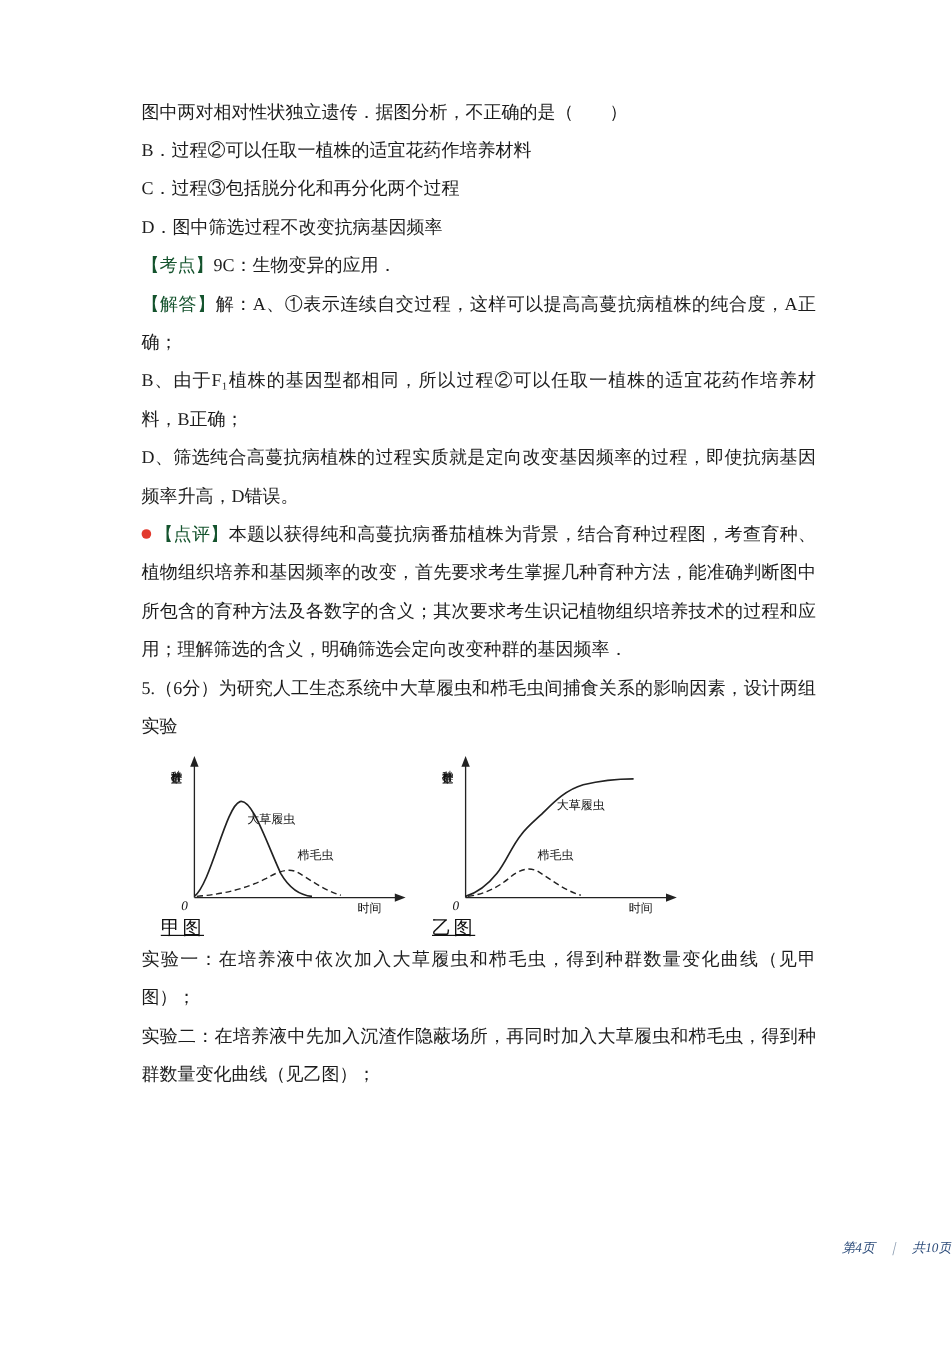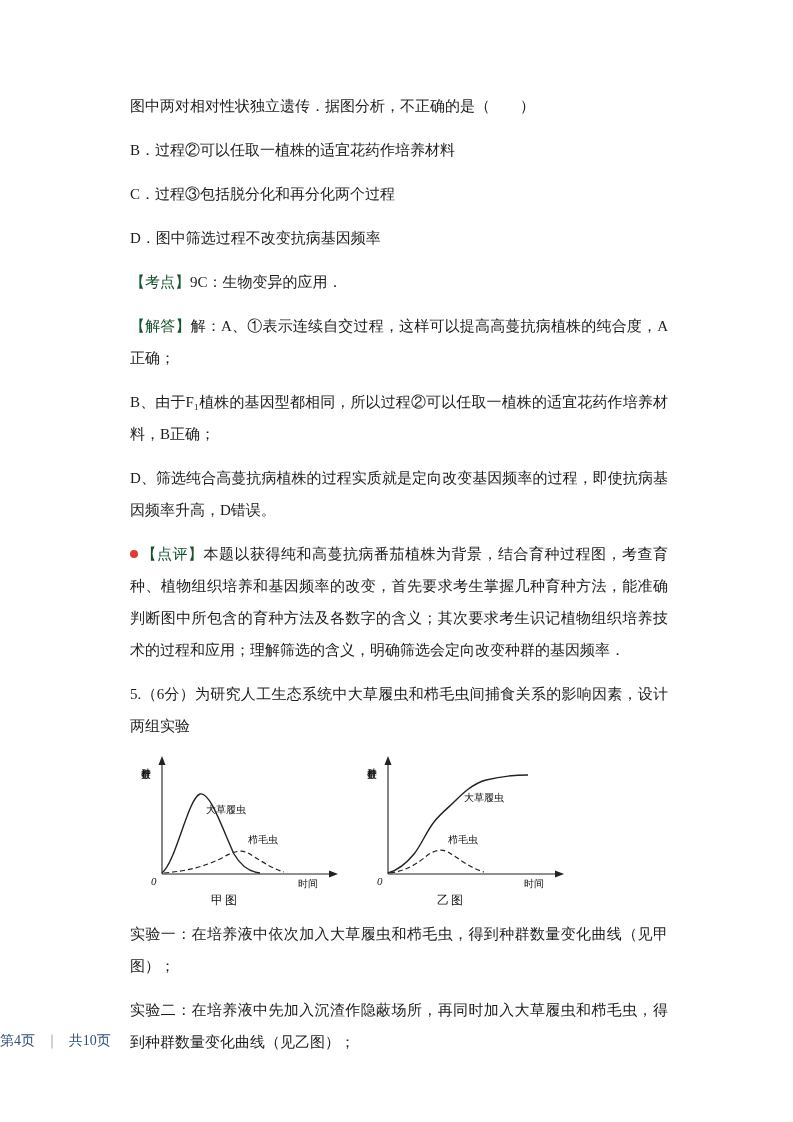--- a/index.html
+++ b/index.html
@@ -12,46 +12,47 @@
     color:#1c1c1c;
     overflow:hidden;
     margin:0 auto;
   }
   .content {
     position:absolute;
     left:118px; top:78px; width:562px;
     font-size:15px; line-height:32px;
     text-align:justify;
   }
-  .content p { margin:12px; }
+  .content p { margin:0; }
   .tag { color:#14532d; }
   .dot {
     display:inline-block; width:8px; height:8px; border-radius:50%;
     background:#e23a2e; margin-right:3px; vertical-align:1px;
   }
   .figures-row {
     display:flex; gap:14px;
     margin:6px 0 4px 16px;
   }
   .figure { position:relative; width:212px; height:152px; }
   .figure svg { position:absolute; left:0; top:0; }
   .flabel { position:absolute; font-size:10px; line-height:11px; white-space:nowrap; color:#111; }
   .ylabel {
     writing-mode:vertical-rl; text-orientation:upright;
     letter-spacing:1px; left:6px; top:6px; font-size:9.5px;
   }
   .origin { font-style:italic; font-size:11px; }
   .caption {
     position:absolute; left:0; right:30px; top:130px;
-    text-align:center; font-size:12px; letter-spacing:2px; color:#111;
+    font-size:16px; letter-spacing:2px; color:#111;text-decoration:underline;
   }
   .footer {
     position:absolute; left:0; right:0; top:1032px;
-    text-align:left; font-size:14px; color:#2f4e7c;
+    text-align:right; font-size:11px; color:#2f4e7c;
     font-family:"Liberation Serif","DejaVu Serif",serif;
+    font-style:italic;
   }
   .footer .sep { color:#8a9bb0; margin:0 10px; }
 </style>
 </head>
 <body>
 
 <div class="page">
   <div class="content">
 
     <p>图中两对相对性状独立遗传．据图分析，不正确的是（　　）</p>

